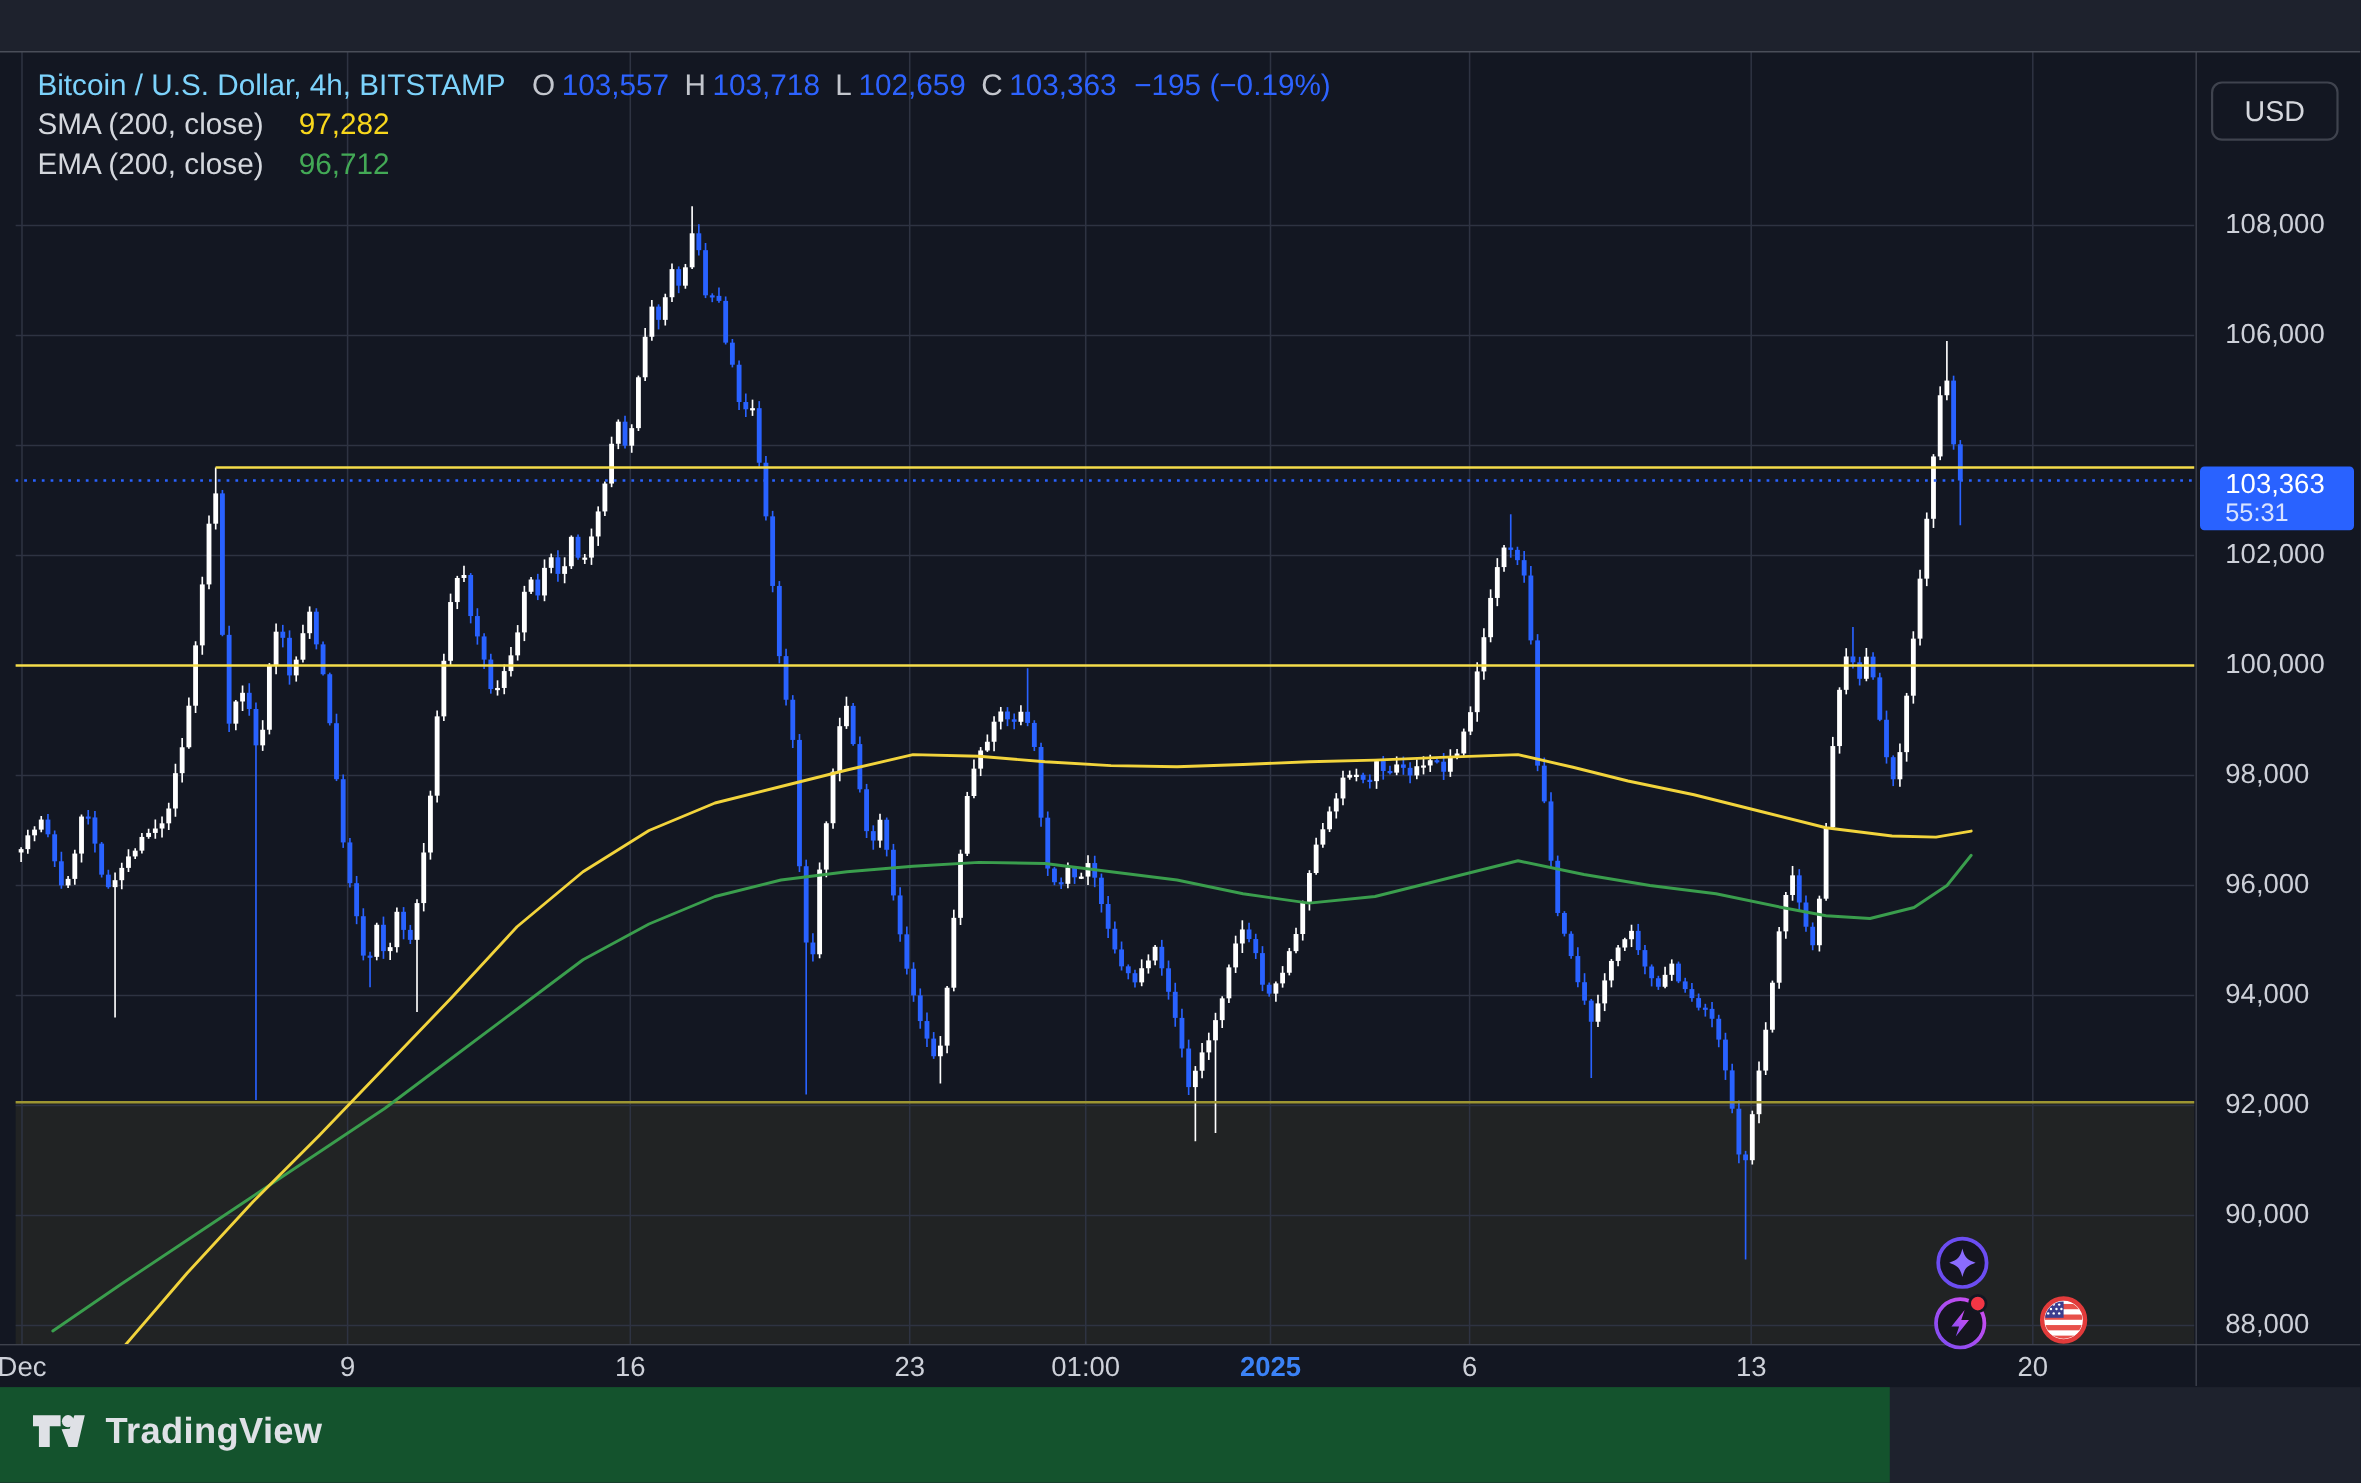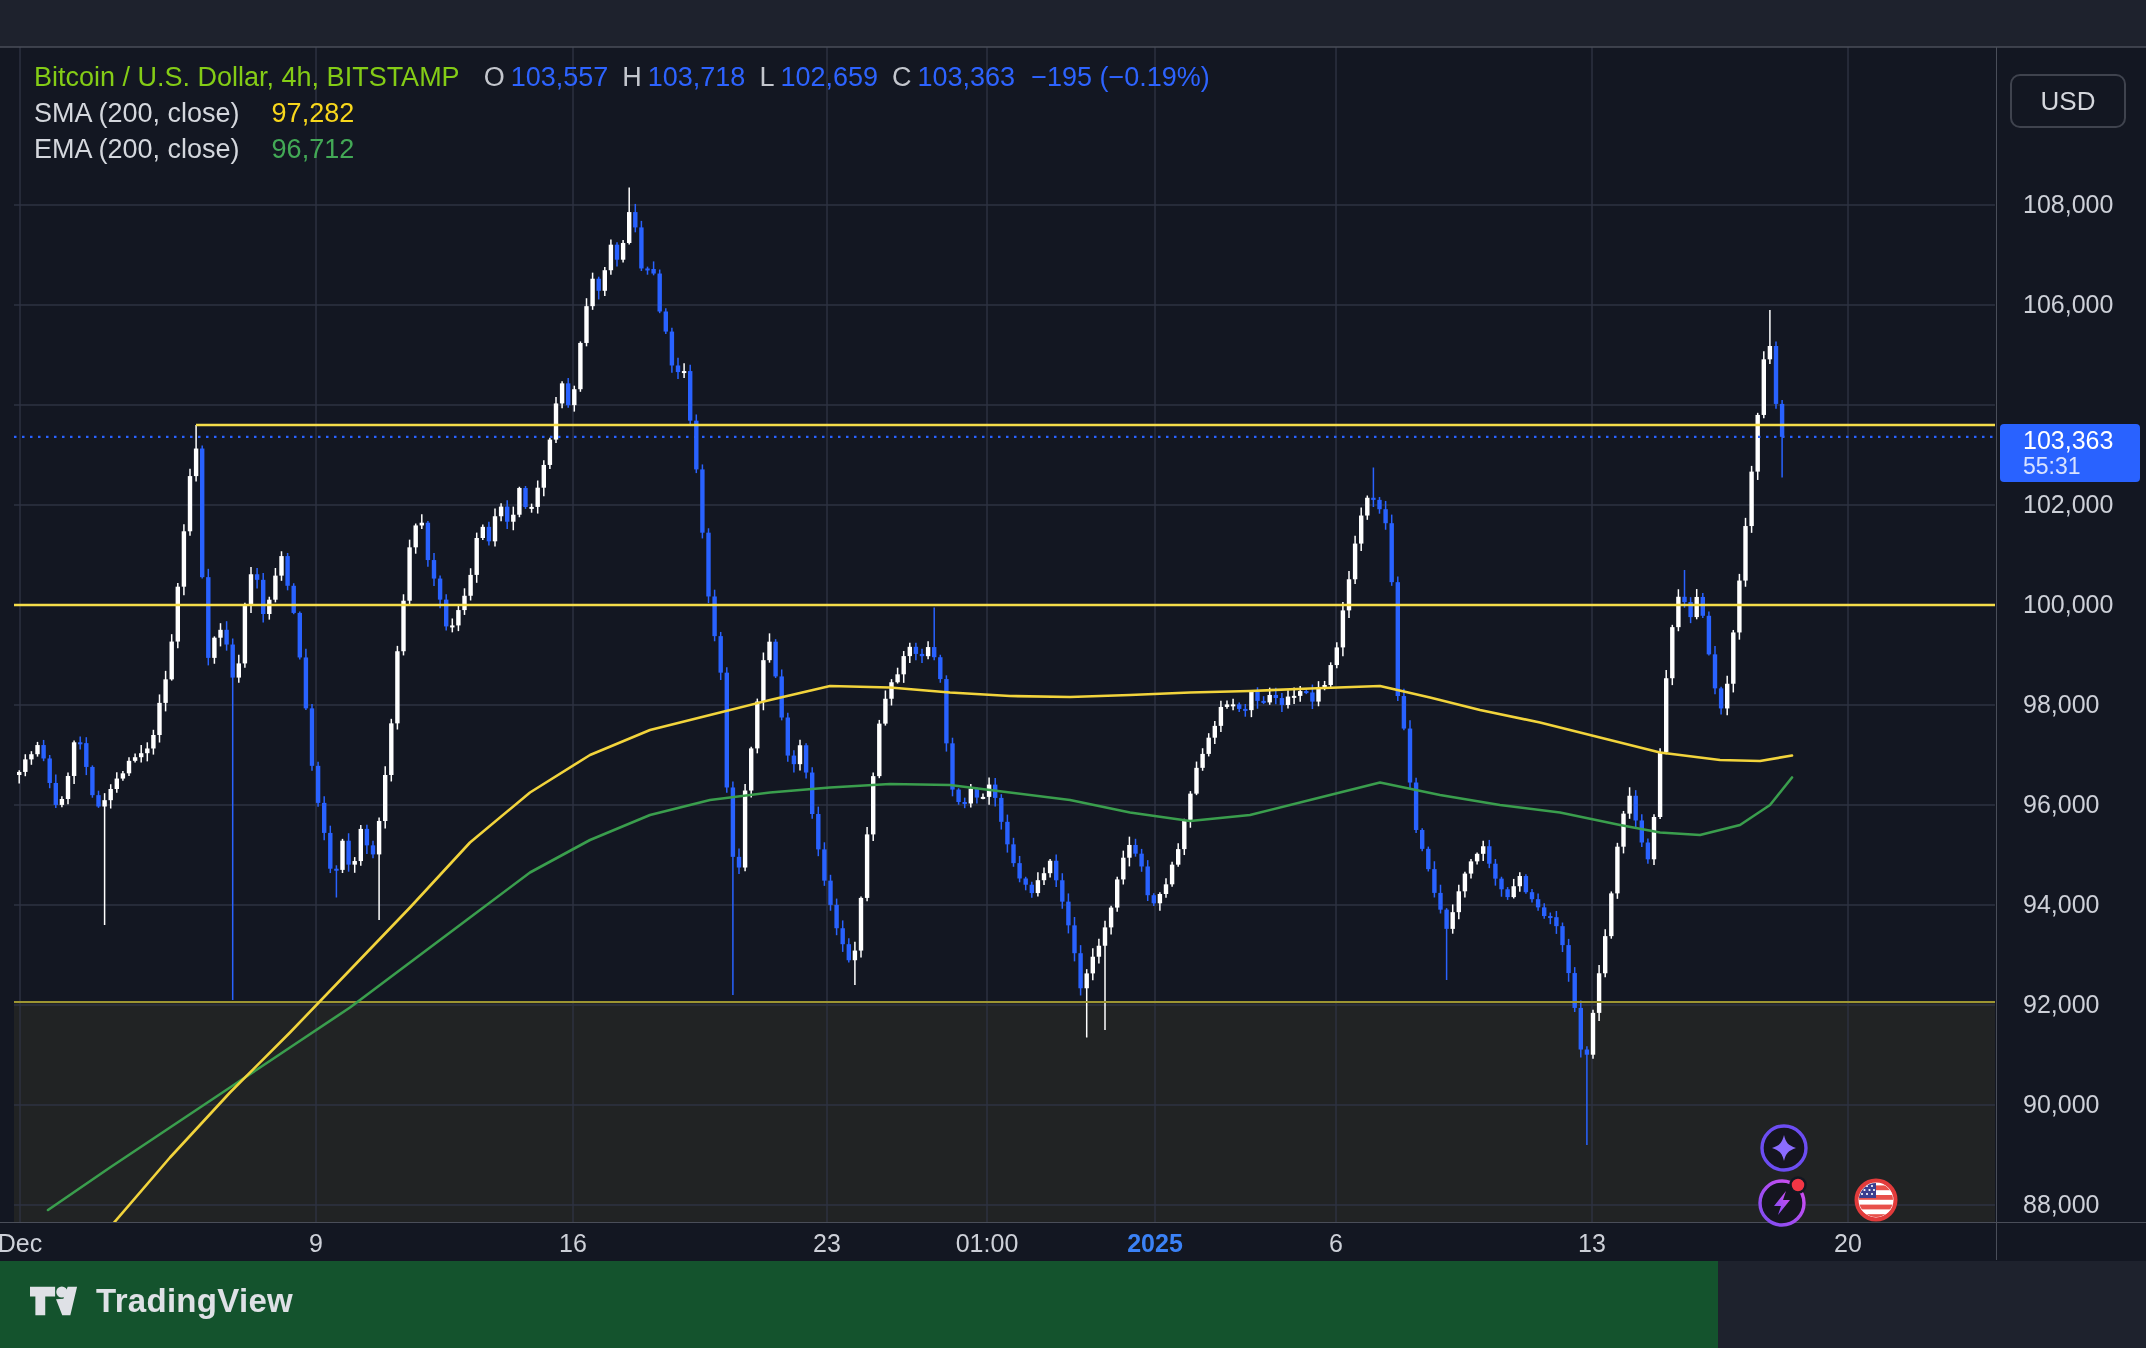--- a/index.html
+++ b/index.html
@@ -7,21 +7,21 @@
   .page{position:relative;width:2146px;height:1348px;background:#1e222d;
         font-family:"Liberation Sans", sans-serif; -webkit-font-smoothing:antialiased;}
   
   .top-strip{position:absolute;left:0;top:0;width:2146px;height:47px;background:#1e222d;}
   .pub-line{position:absolute;left:27px;top:10px;font-size:26px;color:#e8eaee;letter-spacing:.2px;white-space:nowrap;}
   
   .plot-svg{position:absolute;left:0;top:0;}
   
   .legend{position:absolute;left:34px;top:62px;z-index:5;}
   .legend-row{display:flex;align-items:baseline;height:36px;font-size:27px;white-space:nowrap;}
-  .legend-title{color:#84cc16;margin-right:22px;text-align:right;}
+  .legend-title{color:#7dd3fc;margin-right:22px;text-align:right;}
   .ohlc-k{color:#c3c6cd;margin:0 6px 0 14px;}
   .ohlc-v{color:#2d63ff;}
   .legend-change{color:#2d63ff;margin-left:16px;}
   .ind-label{color:#d4d7dd;margin-right:32px;}
   .ind-val-sma{color:#f8d71c;}
   .ind-val-ema{color:#43a956;}
   
   .price-axis{position:absolute;left:1996px;top:47px;width:150px;height:1213px;border-left:1px solid #4a4e59;z-index:4;}
   .currency-btn{position:absolute;left:13px;top:27px;width:112px;height:50px;border:2px solid #3f434e;border-radius:10px;
       color:#d5d7dd;font-size:26px;display:flex;align-items:center;justify-content:center;background:transparent;cursor:pointer;}

